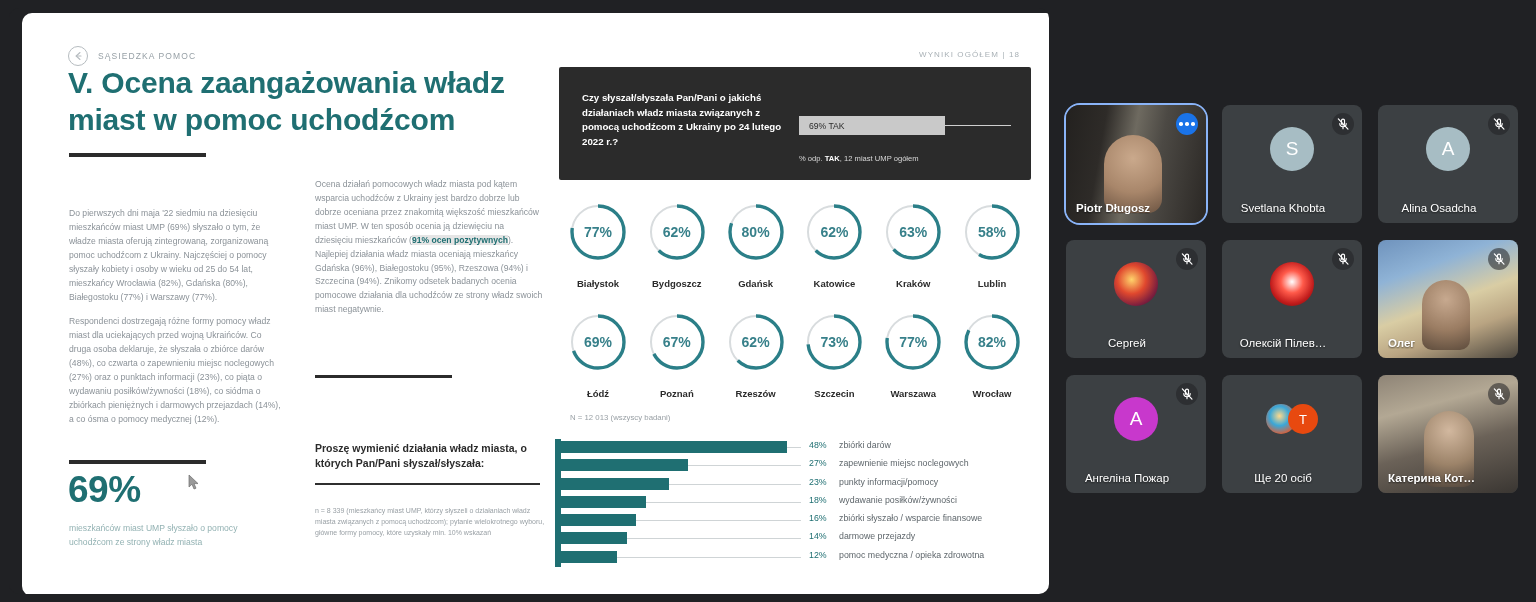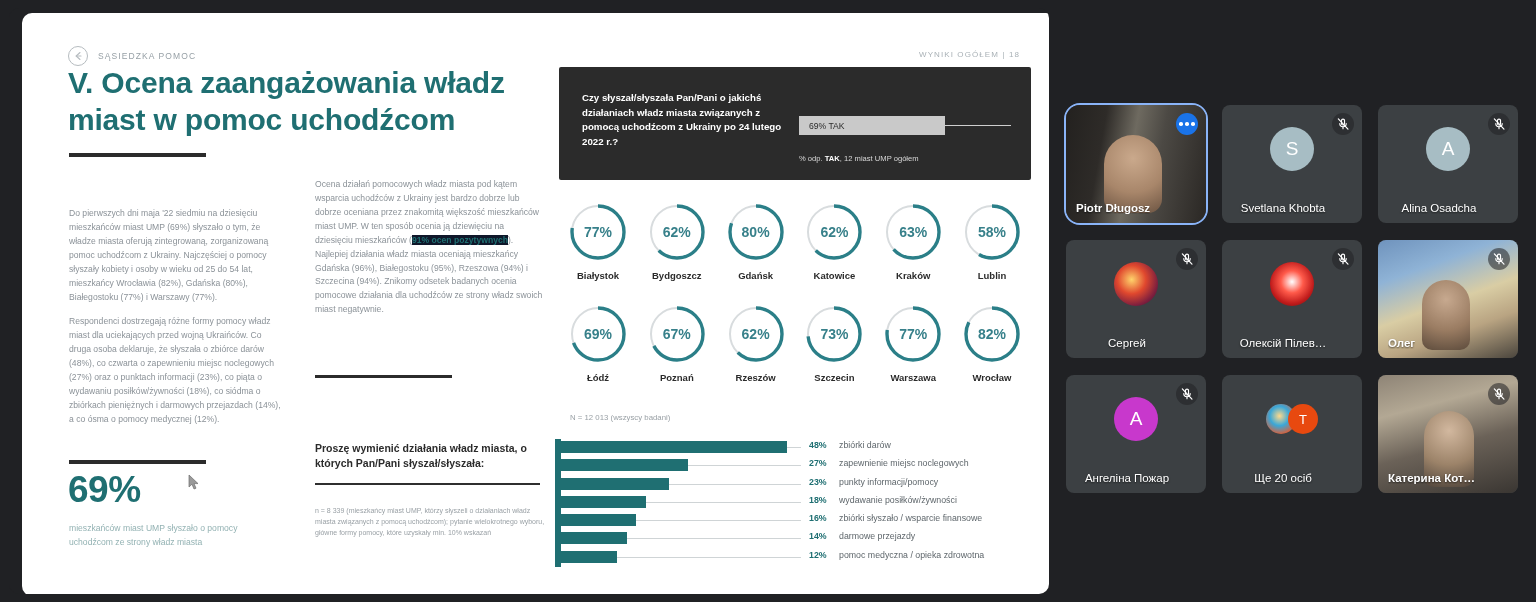--- a/index.html
+++ b/index.html
@@ -52,21 +52,21 @@
   #rule-left  { left: 47px; top: 447px; width: 137px; height: 4px; }
   .rule-thin { position: absolute; background: #2f2f2f; height: 1.5px; left: 293px; top: 470px; width: 225px; }
 
   
   .col-text {
     position: absolute; font-size: 8.6px; line-height: 1.62; color: #8b9298;
   }
   #col-left  { left: 47px; top: 194px; width: 214px; }
   #col-left p + p { margin-top: 11px; }
   #col-right { left: 293px; top: 165px; width: 228px; }
-  .hl { color: #1f6f72; font-weight: 700; background: #0f172a; }
+  .hl { color: #1f6f72; font-weight: 700; background: #e5e5e5; }
 
   
   .kpi-num {
     position: absolute; left: 46px; top: 456px;
     font-size: 37px; font-weight: 700; color: #1f6f72; letter-spacing: -0.5px;
   }
   .kpi-sub {
     position: absolute; left: 47px; top: 509px; width: 205px;
     font-size: 8.6px; line-height: 1.62; color: #93b2b3;
   }
@@ -104,31 +104,31 @@
   .donuts { position: absolute; left: 537px; top: 188px; width: 472px; }
   .donut-row { display: flex; gap: 0; justify-content: space-between; }
   .donut-row + .donut-row { margin-top: 22px; }
   .donut-cell { width: 78px; display: flex; flex-direction: column; align-items: center; }
   .donut { position: relative; width: 62px; height: 62px; }
   .donut svg { display: block; transform: rotate(-90deg); }
   .donut-val {
     position: absolute; inset: 0; display: flex; align-items: center; justify-content: center;
     font-size: 14px; font-weight: 600; color: #37808a;
   }
-  .donut-label { margin-top: 7px; font-size: 9.5px; font-weight: 700; color: #2b2b2b; }
+  .donut-label { margin-top: 15px; font-size: 9.5px; font-weight: 700; color: #2b2b2b; }
   .donut-n { position: absolute; left: 548px; top: 400px; font-size: 7.8px; color: #9aa1a6; }
 
   
   .hchart { position: absolute; left: 533px; top: 426px; width: 500px; height: 130px; }
   .hc-axis { position: absolute; left: 0; top: 0; width: 6px; height: 128px; background: #1f6f72; }
   .hc-rows { position: absolute; left: 6px; top: 0; width: 494px; }
   .hc-row { position: relative; height: 18.3px; }
   .hc-bar { position: absolute; left: 0; top: 2px; height: 12px; background: #1f6f72; }
   .hc-line { position: absolute; left: 0; top: 8px; height: 1px; background: #cfd4d6; width: 240px; }
-  .hc-pct { position: absolute; left: 248px; top: 1px; font-size: 8.8px; font-weight: 700; color: #1f6f72; }
+  .hc-pct { position: absolute; left: 248px; top: 1px; font-size: 8.8px; font-weight: 400; color: #1f6f72; }
   .hc-lab { position: absolute; left: 278px; top: 1px; font-size: 8.8px; color: #5e666b; }
 
   
   .grid { position: absolute; left: 1066px; top: 105px; width: 462px; height: 385px; }
   .tile {
     position: absolute; width: 140px; height: 118px;
     background: #3c4043; border-radius: 8px; overflow: hidden;
   }
   .tile.active { outline: 2.5px solid #8ab4f8; outline-offset: 0px; border-radius: 14px; }
   .tile-name {

